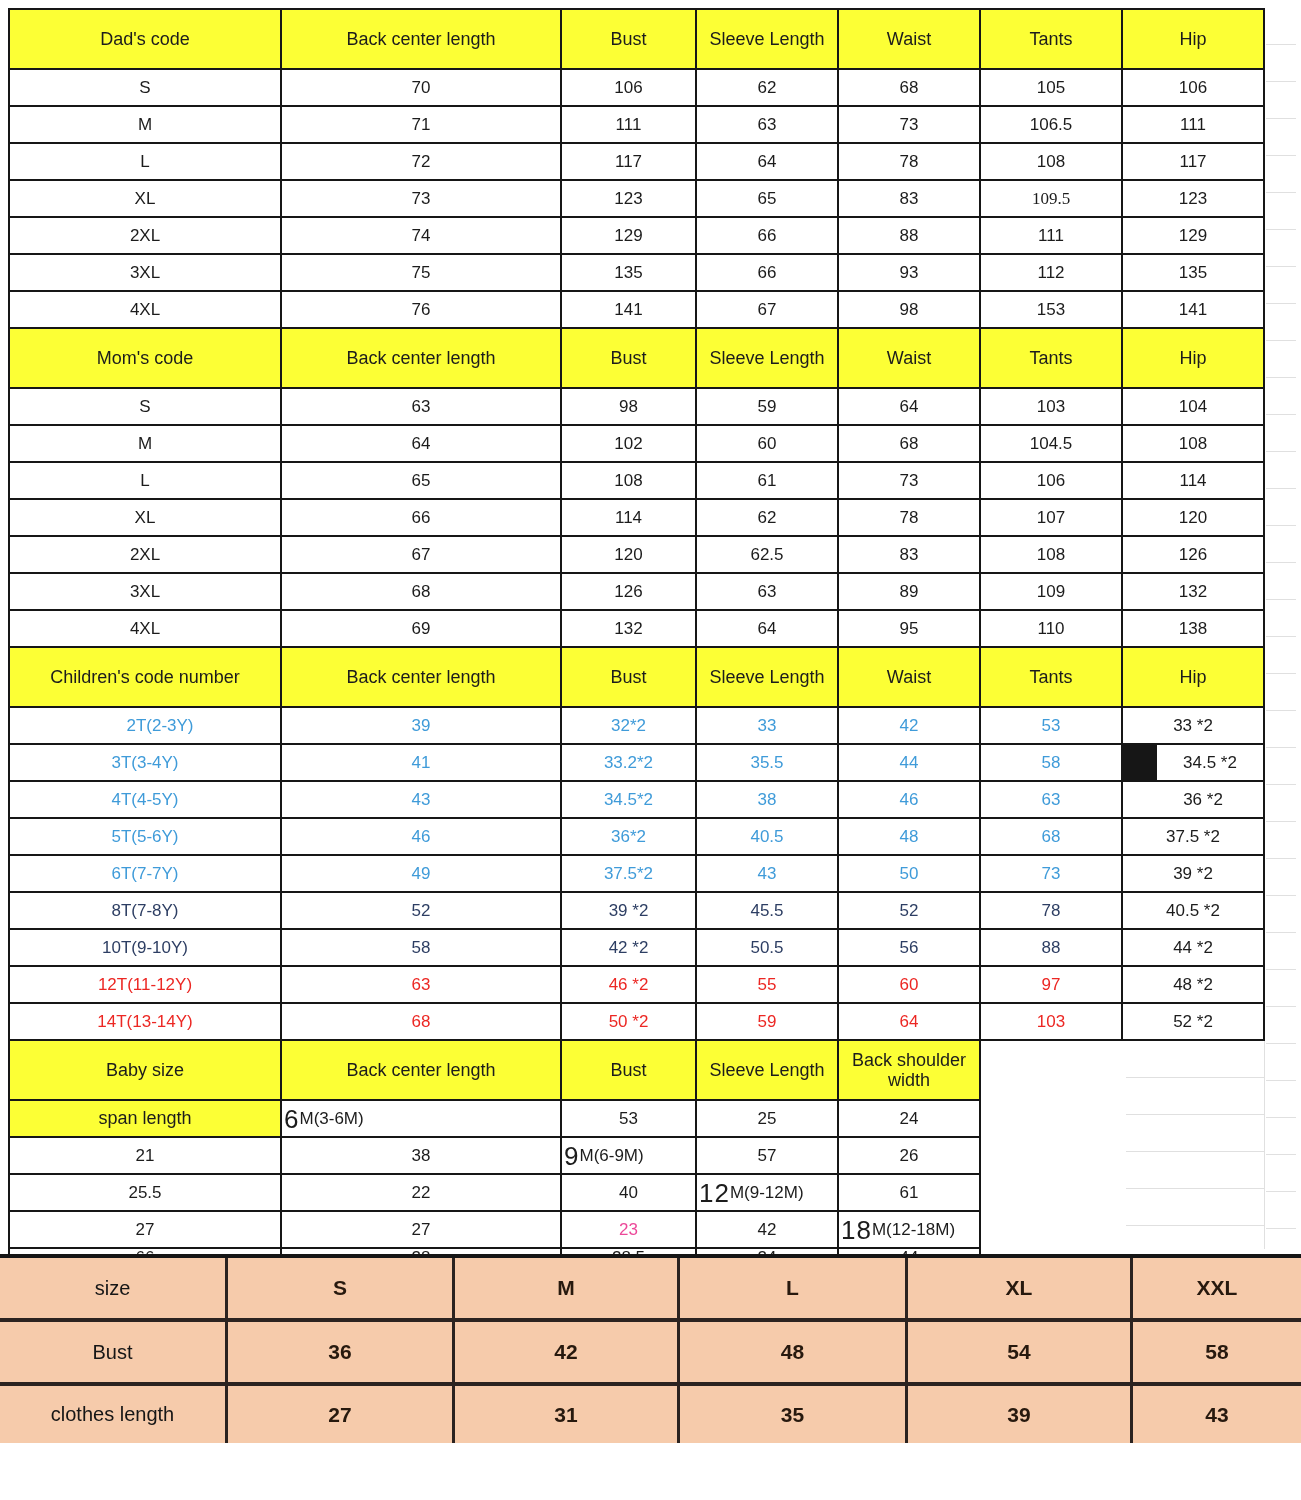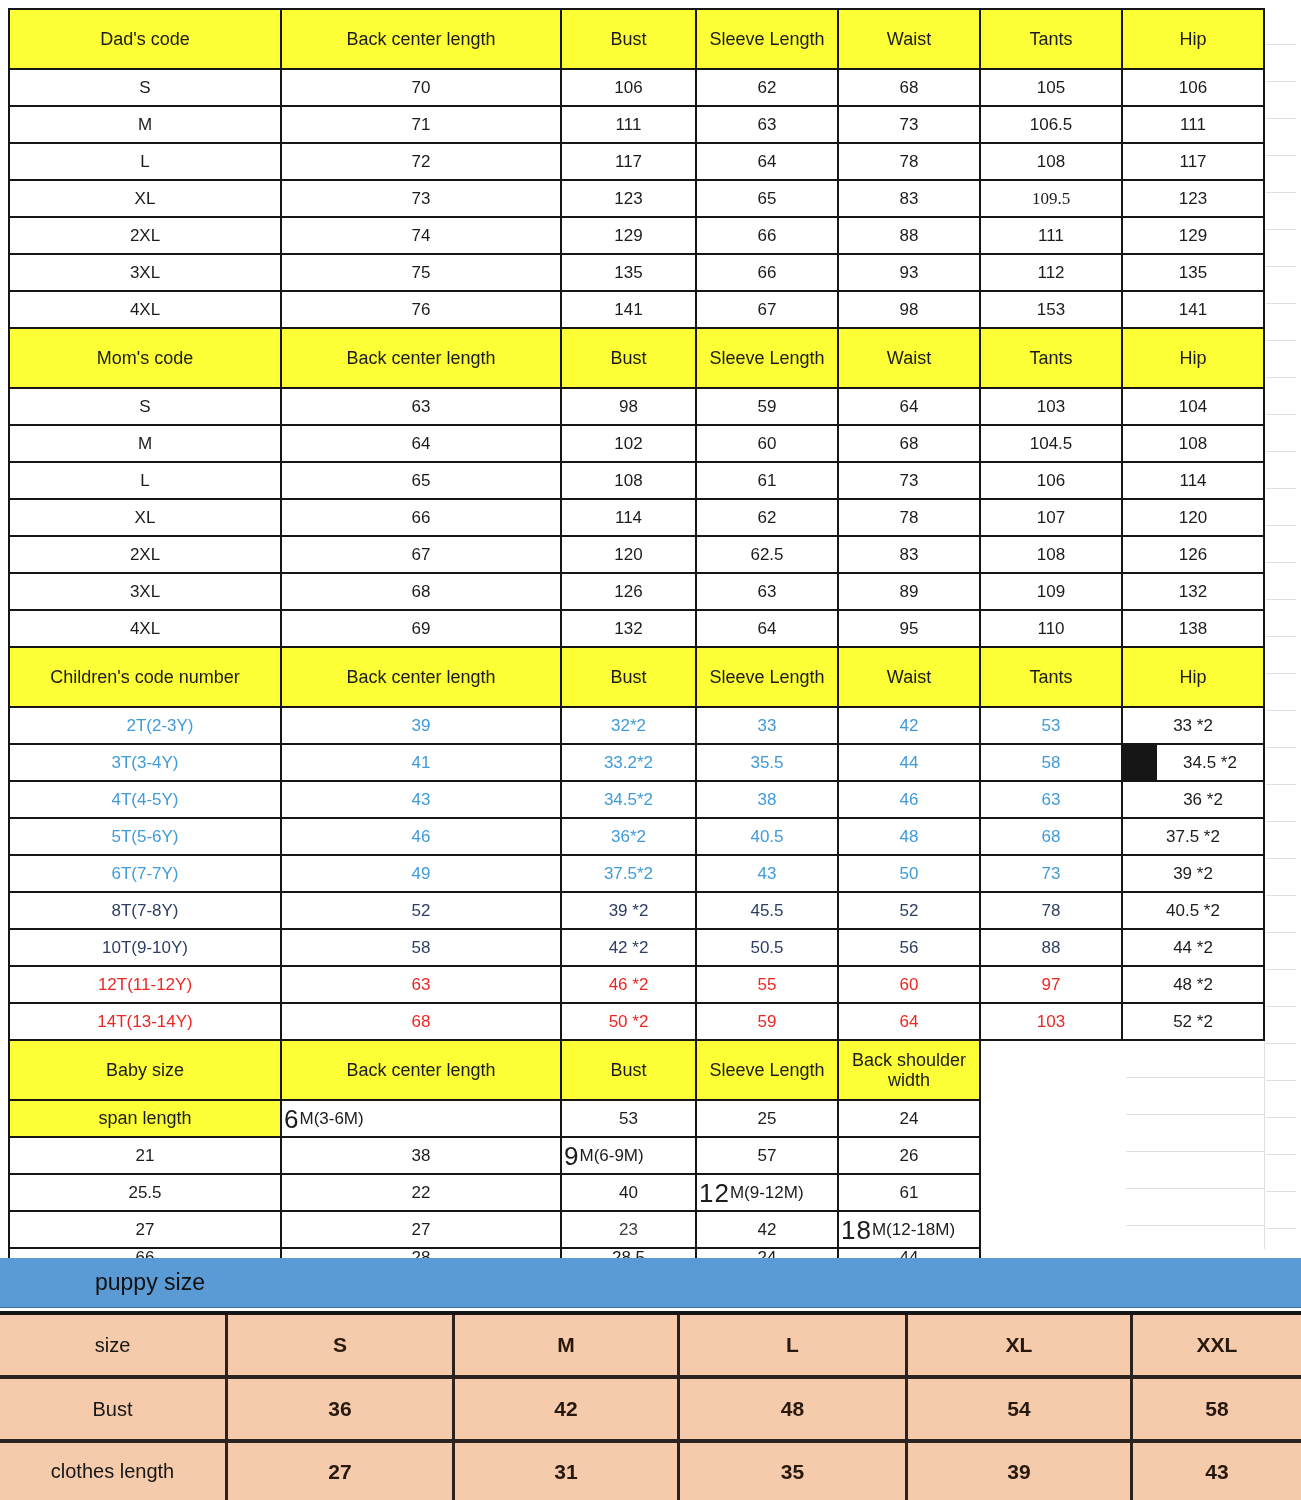--- a/index.html
+++ b/index.html
@@ -38,21 +38,21 @@
     background:repeating-linear-gradient(to bottom,#ffffff 0 36px,var(--faint,#e0e0e0) 36px 37px);
   }
   
   .puppy-bar{
     position:absolute;left:0;top:1258px;width:1301px;height:49px;
     background:var(--blue,#5b9bd5);display:flex;align-items:center;
     border-bottom:1px solid #3e6f9e;
   }
   .puppy-bar span{margin-left:95px;font-size:23px;color:#101010;}
   #puppy-table{
-    position:absolute;left:0;top:1311px;width:1301px;height:189px;box-sizing:border-box;
+    position:absolute;left:0;top:1254px;width:1301px;height:189px;box-sizing:border-box;
     display:grid;grid-template-columns:225px 224px 222px 225px 222px 168px;
     grid-template-rows:60px 60px auto;column-gap:3px;row-gap:4px;
     background:var(--pgrid,#2b2320);border-top:4px solid #151515;
   }
   .pcell{
     background:var(--peach,#f6cbab);display:flex;align-items:center;justify-content:center;
     font-size:21px;font-weight:700;color:#27190e;white-space:nowrap;
   }
   .pcell.plabel{font-weight:400;font-size:20px;color:#161616;}
 </style>
@@ -273,21 +273,21 @@
       <div class="cell" style="color: rgb(28, 28, 28); text-align: right;">25.5</div>
       <div class="cell" style="color: rgb(28, 28, 28);">22</div>
       <div class="cell" style="color: rgb(28, 28, 28);">40</div>
       <div class="cell babylabel" style="color: rgb(28, 28, 28);">
         <span class="big">12</span>
         <span class="rest">M(9-12M)</span>
       </div>
       <div class="cell" style="color: rgb(28, 28, 28);">61</div>
       <div class="cell" style="color: rgb(28, 28, 28);">27</div>
       <div class="cell" style="color: rgb(28, 28, 28);">27</div>
-      <div class="cell" style="color: #404040;">23</div>
+      <div class="cell" style="color: #ec4899;">23</div>
       <div class="cell" style="color: rgb(28, 28, 28);">42</div>
       <div class="cell babylabel" style="color: rgb(28, 28, 28);">
         <span class="big">18</span>
         <span class="rest">M(12-18M)</span>
       </div>
       <div class="cell" style="color: rgb(28, 28, 28);">66</div>
       <div class="cell" style="color: rgb(28, 28, 28);">28</div>
       <div class="cell" style="color: rgb(28, 28, 28);">28.5</div>
       <div class="cell" style="color: rgb(28, 28, 28);">24</div>
       <div class="cell" style="color: rgb(28, 28, 28);">44</div>

